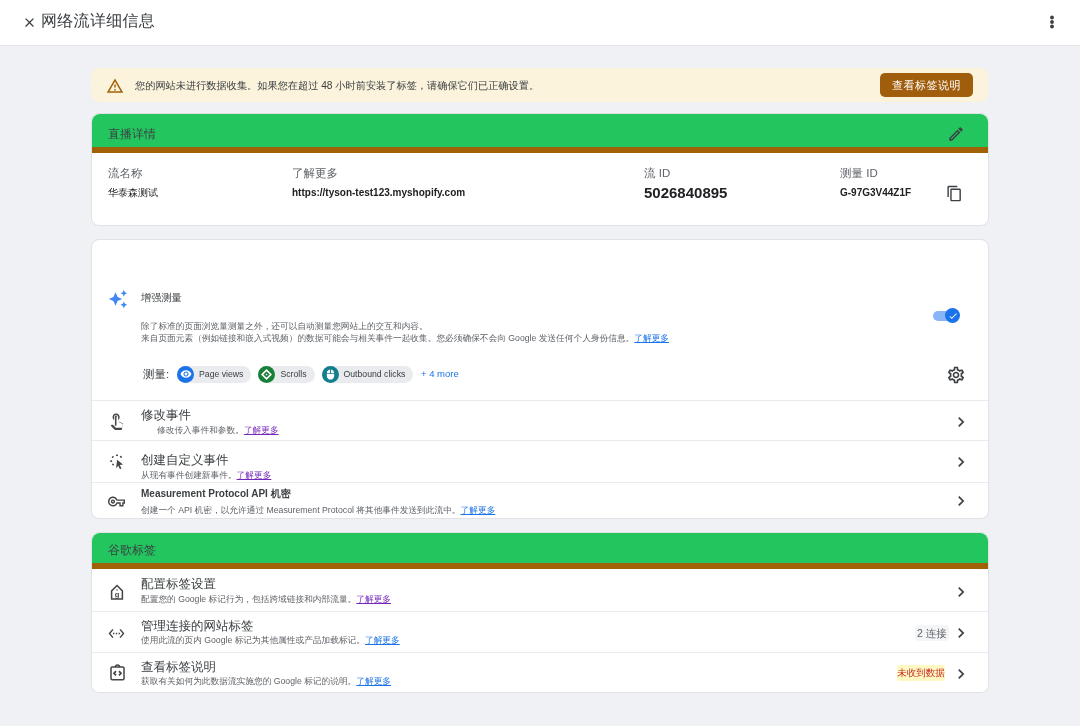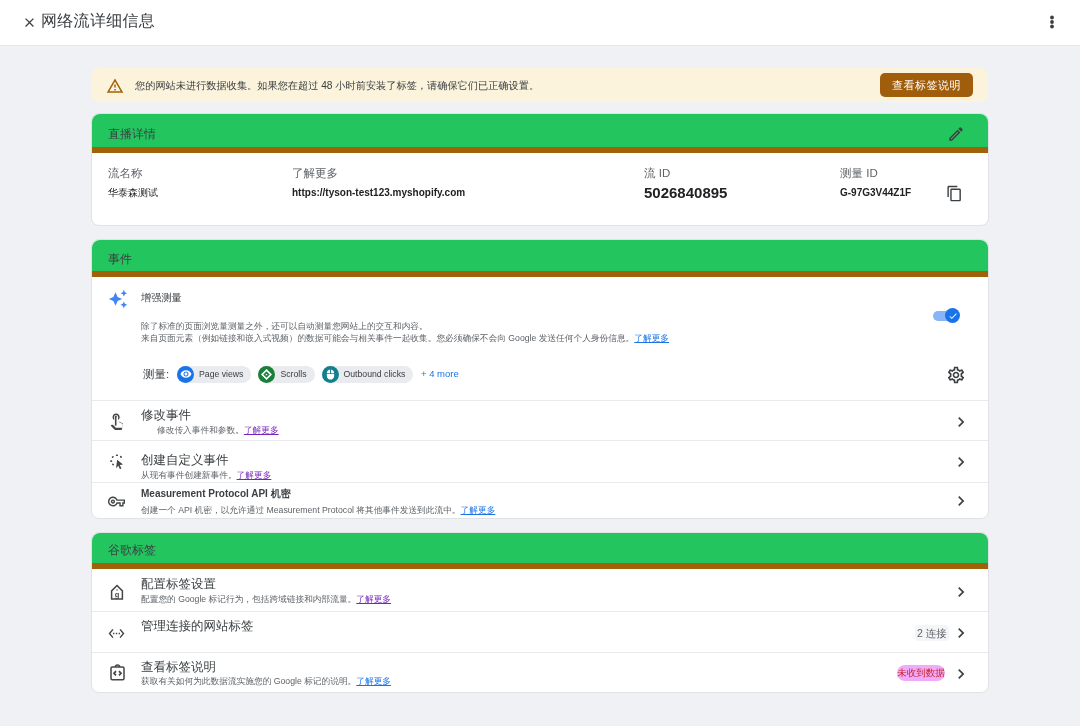--- a/index.html
+++ b/index.html
@@ -23,21 +23,21 @@
 .lb { color:#1a73e8; text-decoration:underline; }
 .lp { color:#7627bb; text-decoration:underline; }
 .chev { position:absolute; left:859px; }
 .chiprow { position:absolute; left:85px; top:125.5px; display:flex; gap:7px; }
 .chip { height:17px; background:#e9ebee; border-radius:8.5px; display:flex; align-items:center; padding:0 8px 0 0; font-size:8.7px; color:#3c4043; white-space:nowrap; }
 .cicon { width:17px; height:17px; border-radius:50%; margin-right:5px; flex:none; display:flex; align-items:center; justify-content:center; }
 .toggle { position:absolute; left:841px; top:66.5px; }
 .track { position:absolute; left:0; top:4.5px; width:26px; height:10px; border-radius:5px; background:#8ab4f8; }
 .thumb { position:absolute; left:12px; top:1.5px; width:15px; height:15px; border-radius:50%; background:#1a73e8; display:flex; align-items:center; justify-content:center; }
 .badge0 { position:absolute; left:823px; top:92px; height:16px; line-height:16px; white-space:nowrap; background:#f4f5f7; border-radius:4px; font-size:10.5px; color:#5f6368; padding:0 2px; }
-.badger { position:absolute; left:805px; top:132px; width:48px; white-space:nowrap; height:16px; line-height:16px; background:#f0abfc; border-radius:8px; font-size:9.5px; color:#c5221f; text-align:center; }
+.badger { position:absolute; left:805px; top:132px; width:48px; white-space:nowrap; height:16px; line-height:16px; background:#fef9c3; border-radius:2px; font-size:9.5px; color:#c5221f; text-align:center; }
 </style>
 </head>
 <body>
 
 <div class="topbar"></div>
 <svg class="abs" style="left:21.5px;top:14.5px" width="15" height="15" viewBox="0 0 24 24" fill="#3c4043">
     <path d="M19 6.41 17.59 5 12 10.59 6.41 5 5 6.41 10.59 12 5 17.59 6.41 19 12 13.41 17.59 19 19 17.59 13.41 12z"></path>
   </svg>
 <div class="title">网络流详细信息</div>
 <svg class="abs" style="left:1042px;top:12px" width="20" height="20" viewBox="0 0 20 20" fill="#3c4043">
@@ -67,23 +67,20 @@
   <div class="lbl" style="left:552px;top:52px;">流 ID</div>
   <div class="val b" style="left:552px;top:68.5px;font-size:15px;">5026840895</div>
   <div class="lbl" style="left:748px;top:52px;">测量 ID</div>
   <div class="val b" style="left:748px;top:68.5px;">G-97G3V44Z1F</div>
   <svg class="abs" style="left:854px;top:71px" width="17" height="17" viewBox="0 0 24 24" fill="#3c4043">
       <path d="M16 1H4c-1.1 0-2 .9-2 2v14h2V3h12V1zm3 4H8c-1.1 0-2 .9-2 2v14c0 1.1.9 2 2 2h11c1.1 0 2-.9 2-2V7c0-1.1-.9-2-2-2zm0 16H8V7h11v14z"></path>
     </svg>
 </div>
 
 <div class="card" style="top:239px; height:280px;">
-  <div class="chead" style="height:37px;">
-      <span style="top:11px;">事件</span>
-    </div>
   <svg class="abs" style="left:16px;top:49px" width="20" height="20" viewBox="0 0 24 24" fill="#4285f4">
       <path d="m19 9 1.25-2.75L23 5l-2.75-1.25L19 1l-1.25 2.75L15 5l2.75 1.25L19 9zm-7.5.5L9 4 6.5 9.5 1 12l5.5 2.5L9 20l2.5-5.5L17 12l-5.5-2.5zM19 15l-1.25 2.75L15 19l2.75 1.25L19 23l1.25-2.75L23 19l-2.75-1.25L19 15z"></path>
     </svg>
   <div class="rtitle" style="left:49px;top:51px;font-size:10.2px;line-height:14px;">增强测量</div>
   <div class="rdesc" style="left:49px;top:80px;">除了标准的页面浏览量测量之外，还可以自动测量您网站上的交互和内容。<br>来自页面元素（例如链接和嵌入式视频）的数据可能会与相关事件一起收集。您必须确保不会向 Google 发送任何个人身份信息。<span class="lb">了解更多</span></div>
   <div class="toggle">
     <div class="track"></div>
     <div class="thumb">
         <svg width="10" height="10" viewBox="0 0 24 24" fill="#fff">
           <path d="M9 16.17 4.83 12l-1.42 1.41L9 19 21 7l-1.41-1.41z"></path>
@@ -164,20 +161,21 @@
   <div class="rdesc" style="left:49px;top:60px;">配置您的 Google 标记行为，包括跨域链接和内部流量。<span class="lp">了解更多</span></div>
   <svg class="chev" style="top:49px" width="20" height="20" viewBox="0 0 24 24" fill="#3c4043">
       <path d="M10 6 8.59 7.41 13.17 12l-4.58 4.59L10 18l6-6z"></path>
     </svg>
   <div class="sep" style="top:77.5px;"></div>
 
   <svg class="abs" style="left:16px;top:92px" width="17" height="17" viewBox="0 0 24 24" fill="#444746">
       <path d="M7.77 6.76 6.23 5.48.82 12l5.41 6.52 1.54-1.28L3.42 12l4.35-5.24zM7 13h2v-2H7v2zm10-2h-2v2h2v-2zm-6 2h2v-2h-2v2zm6.77-7.52-1.54 1.28L20.58 12l-4.35 5.24 1.54 1.28L23.18 12l-5.41-6.52z"></path>
     </svg>
   <div class="rtitle" style="left:49px;top:84.5px;">管理连接的网站标签</div>
+  <div class="rdesc" style="left:49px;top:101px;">使用此流的页内 Google 标记为其他属性或产品加载标记。<span class="lb">了解更多</span></div>
   <div class="badge0">2 连接</div>
   <svg class="chev" style="top:90px" width="20" height="20" viewBox="0 0 24 24" fill="#3c4043">
       <path d="M10 6 8.59 7.41 13.17 12l-4.58 4.59L10 18l6-6z"></path>
     </svg>
   <div class="sep" style="top:118.5px;"></div>
 
   <svg class="abs" style="left:16.5px;top:130.5px" width="17" height="17" viewBox="0 0 17 17" fill="none" stroke="#444746" stroke-width="1.5">
       <rect x="2" y="3" width="13" height="12.8" rx="1.2"></rect>
       <path d="M6.4 3 a2.1 2.1 0 0 1 4.2 0"></path>
       <path d="M7 7.2 5 9.3l2 2M10 7.2 12 9.3l-2 2" stroke-width="1.7"></path>

